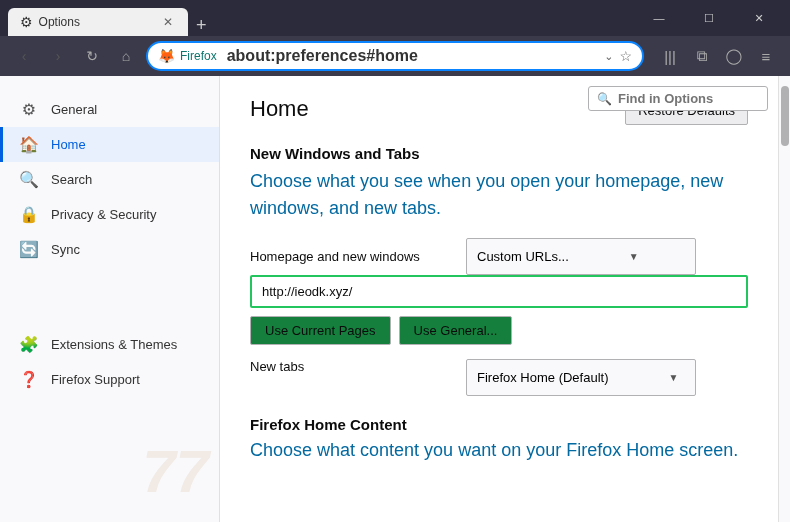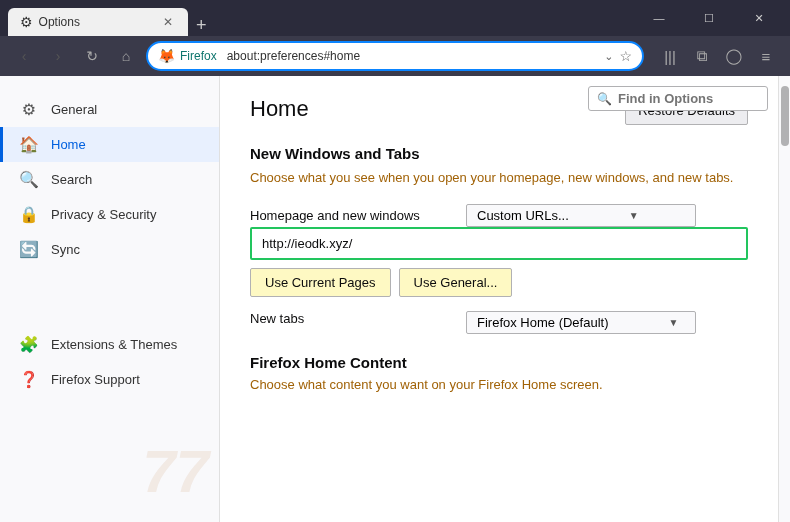--- a/index.html
+++ b/index.html
@@ -99,25 +99,26 @@
       gap: 6px;
       border: 2px solid #0a84ff;
     }
     .firefox-icon {
       width: 16px;
       height: 16px;
       font-size: 14px;
     }
     .address-text {
       flex: 1;
-      font-size: 12px;
+      font-size: 16px;
       color: #333;
       outline: none;
       border: none;
       background: transparent;
+      font-weight: bold;
     }
     .address-arrow { color: #666; font-size: 11px; cursor: pointer; }
     .address-star { color: #666; font-size: 14px; cursor: pointer; }
     .toolbar-icons {
       display: flex;
       gap: 4px;
       margin-left: 6px;
     }
     .toolbar-icon-btn {
       width: 28px;
@@ -205,41 +206,41 @@
       color: #0c0c0d;
     }
 
     .section-title {
       font-size: 15px;
       font-weight: 600;
       color: #0c0c0d;
       margin-bottom: 6px;
     }
     .section-desc {
-      font-size: 13px;
-      color: #a16207;
+      font-size: 18px;
+      color: #0369a1;
       margin-bottom: 16px;
       line-height: 1.5;
     }
 
     .setting-row {
       display: flex;
       align-items: center;
       gap: 16px;
     }
     .setting-label {
       font-size: 13px;
       color: #0c0c0d;
       min-width: 200px;
     }
     .dropdown {
       background: #f9f9fb;
       border: 1px solid #b1b1b3;
       border-radius: 2px;
-      padding: 3px 10px;
+      padding: 10px 10px;
       font-size: 13px;
       cursor: pointer;
       display: flex;
       align-items: center;
       gap: 60px;
       min-width: 230px;
     }
     .dropdown-arrow { color: #555; font-size: 10px; }
 
     .url-input {
@@ -251,21 +252,21 @@
       color: #0c0c0d;
       outline: none;
     }
 
     .btn-row {
       display: flex;
       gap: 8px;
       margin-top: 8px;
     }
     .action-btn {
-      background: #fef9c3;
+      background: #15803d;
       border: 1px solid #b1b1b3;
       padding: 6px 14px;
       font-size: 13px;
       cursor: pointer;
       border-radius: 2px;
       color: #0c0c0d;
     }
 
     .newtab-row {
       display: flex;

